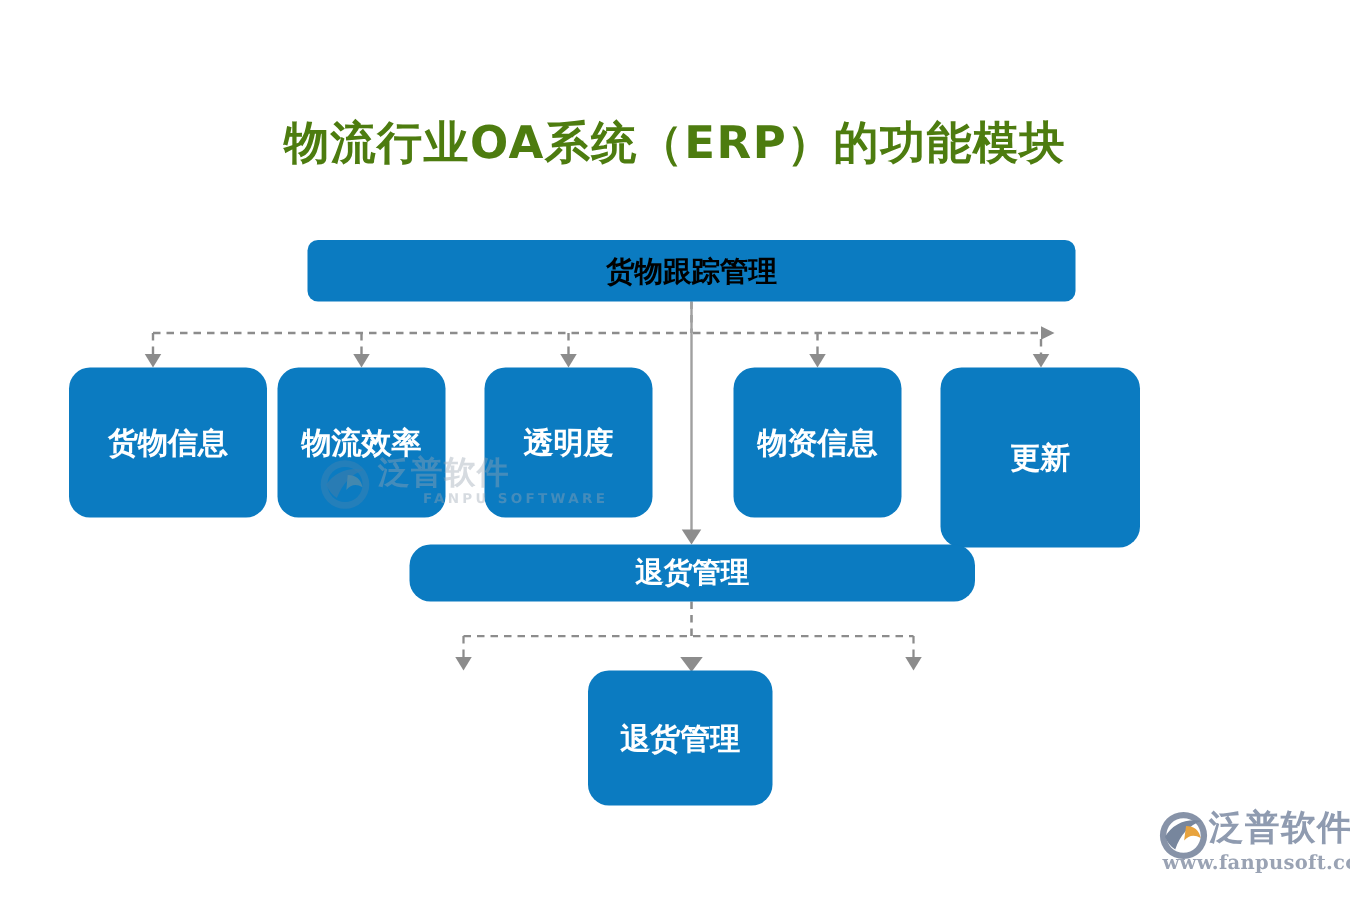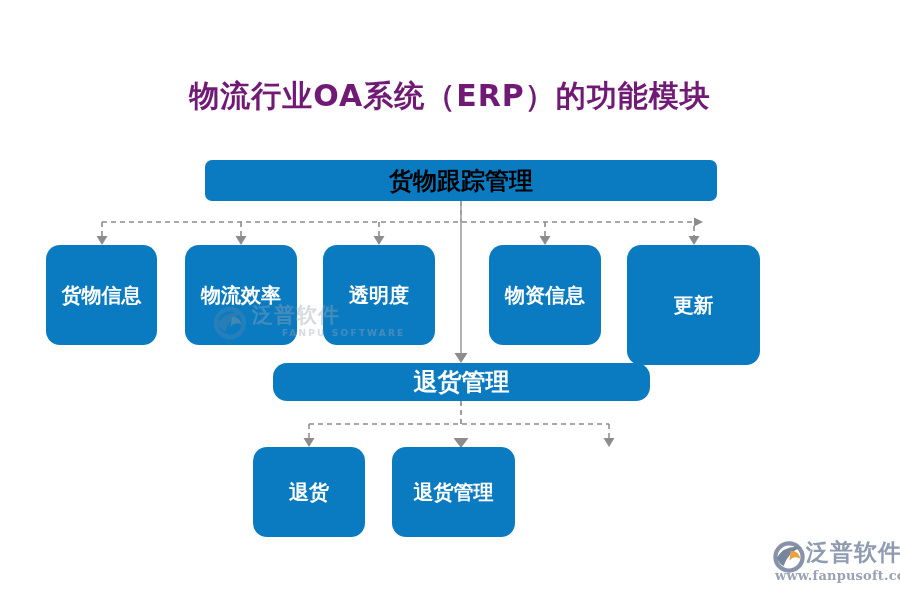--- a/index.html
+++ b/index.html
@@ -22,57 +22,57 @@
 
   
   .title {
     position: absolute;
     left: 0;
     top: 76px;
     width: 900px;
     text-align: center;
     font-size: 30px;
     font-weight: bold;
-    color: #701a75;
+    color: #4d7c0f;
     letter-spacing: 1px;
     line-height: 40px;
     white-space: nowrap;
   }
 
   
   .node {
     position: absolute;
     box-sizing: border-box;
     background: #0B7BC1;
     display: flex;
     align-items: center;
     justify-content: center;
     text-align: center;
     color: #ffffff;
     font-weight: bold;
     z-index: 5;
   }
   .node.wide {
     border-radius: 7px;
-    font-size: 24px;
+    font-size: 19px;
     font-family: Liberation Mono, monospace;
   }
   .node.small {
     border-radius: 14px;
     font-size: 20px;
   }
   .node.dark-text {
     color: #000000;
     font-weight: bold;
   }
 
   
   #node-root    { left: 205px; top: 160px; width: 512px; height: 41px; }
   
-  #node-r2-0    { left: 46px;  top: 245px; width: 111px; height: 100px; }
+  #node-r2-0    { left: 46px;  top: 245px; width: 132px; height: 100px; }
   #node-r2-1    { left: 185px; top: 245px; width: 112px; height: 100px; }
   #node-r2-2    { left: 323px; top: 245px; width: 112px; height: 100px; }
   #node-r2-3    { left: 489px; top: 245px; width: 112px; height: 100px; }
   #node-r2-4    { left: 627px; top: 245px; width: 133px; height: 120px; }
   
   #node-mid     { left: 273px; top: 363px; width: 377px; height: 38px; border-radius: 14px; }
   
   #node-r3-0    { left: 253px; top: 447px; width: 112px; height: 90px; }
   #node-r3-1    { left: 392px; top: 447px; width: 123px; height: 90px; }
   #node-r3-2    { left: 553px; top: 447px; width: 112px; height: 90px; }
@@ -230,23 +230,20 @@
     <span>透明度</span>
   </div>
   <div class="node small" id="node-r2-4">
     <span>更新</span>
   </div>
 
   <div class="node wide" id="node-mid">
     <span>退货管理</span>
   </div>
 
-  <div class="node small" id="node-r3-0">
-    <span>退货</span>
-  </div>
   <div class="node small" id="node-r3-1">
     <span>退货管理</span>
   </div>
 
   <div class="watermark-center">
     <svg class="wm-mark" viewBox="0 0 40 40">
       <path d="M20,2 A18,18 0 1,0 20,38 A18,18 0 1,0 20,2 Z M20,7 A13,13 0 1,1 20,33 A13,13 0 1,1 20,7 Z" fill="#7f8ca0" opacity="0.55"></path>
       <path d="M6,20 Q16,6 34,9 Q20,14 14,30 Q9,27 6,20 Z" fill="#6f7f96" opacity="0.75"></path>
       <path d="M22,13 Q31,13 33,22 Q26,18 21,24 Z" fill="#b9a48b" opacity="0.8"></path>
     </svg>

